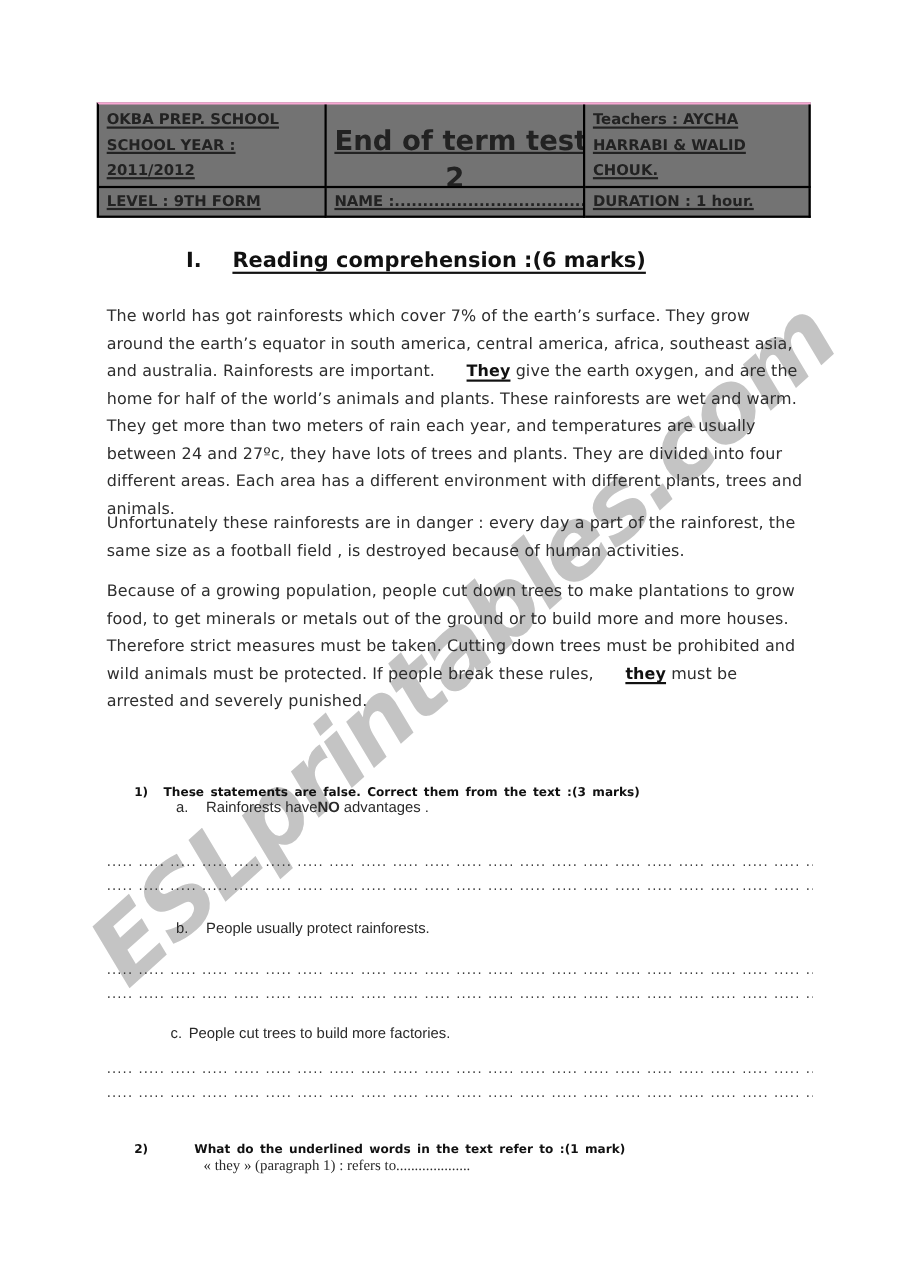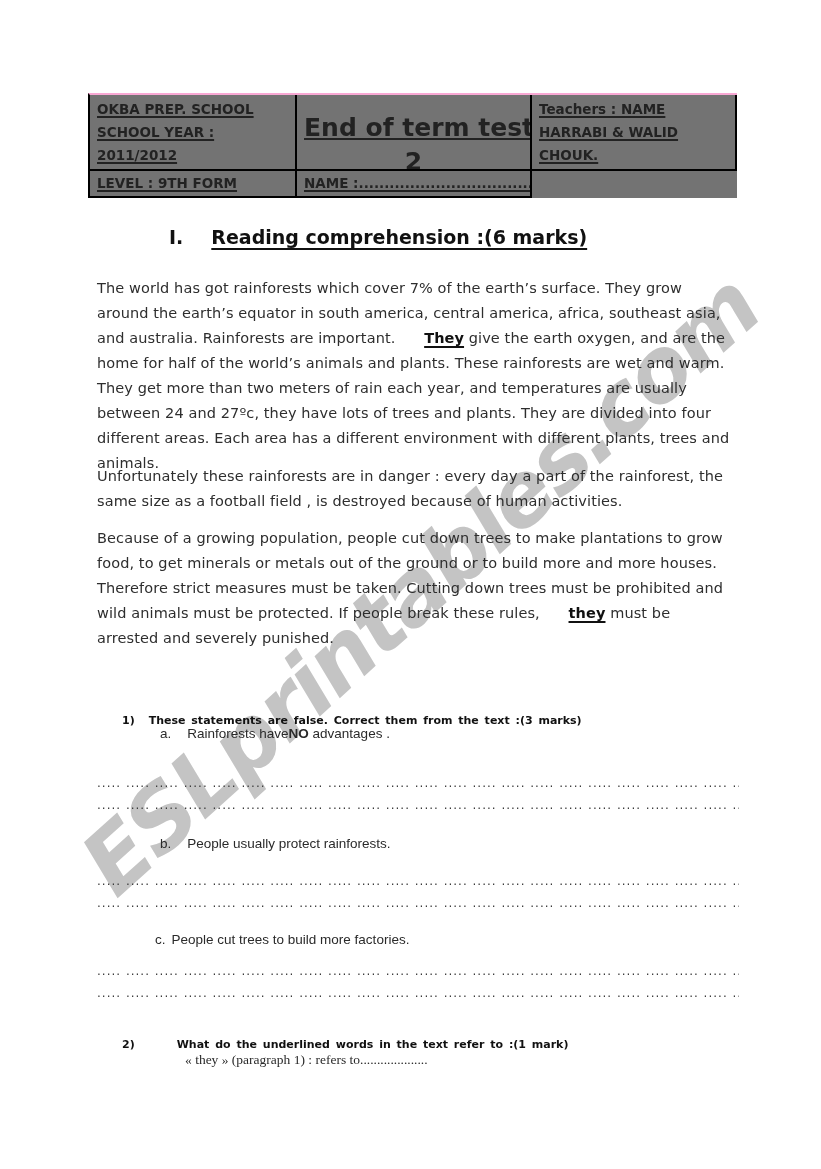--- a/index.html
+++ b/index.html
@@ -118,29 +118,32 @@
     <div class="cell">
       <div class="u">OKBA PREP. SCHOOL</div>
       <div class="u">SCHOOL YEAR :</div>
       <div class="u">2011/2012</div>
     </div>
     <div class="cell title-cell">
       <div class="u">End of term test</div>
       <div class="u">2</div>
     </div>
     <div class="cell">
-      <div class="u">Teachers : NAME</div>
+      <div class="u">Teachers : AYCHA</div>
       <div class="u">HARRABI  &amp; WALID</div>
       <div class="u">CHOUK.</div>
     </div>
     <div class="cell row2">
       <span class="u">LEVEL : 9TH FORM</span>
     </div>
     <div class="cell row2">
       <span class="u">NAME :....................................... . .</span>
+    </div>
+    <div class="cell row2">
+      <span class="u">DURATION : 1 hour.</span>
     </div>
   </div>
 
   <div class="fg sec-heading">
     <span class="numeral">I.</span><span class="sec-title">Reading comprehension :(6 marks)</span>
   </div>
 
   <div class="fg para" style="top:276px">
     <span>The world has got rainforests which cover 7% of the earth’s surface. They grow around the earth’s equator in south america, central america, africa, southeast asia, and australia. Rainforests are important. </span><span class="bold-ul">They</span><span> give the earth oxygen, and are the home for half of the world’s animals and plants. These rainforests are wet and warm. They get more than two meters of rain each year, and temperatures are usually between 24 and 27ºc, they have lots of trees and plants. They are divided into four different areas. Each area has a different environment with different plants, trees and animals.</span>
   </div>

